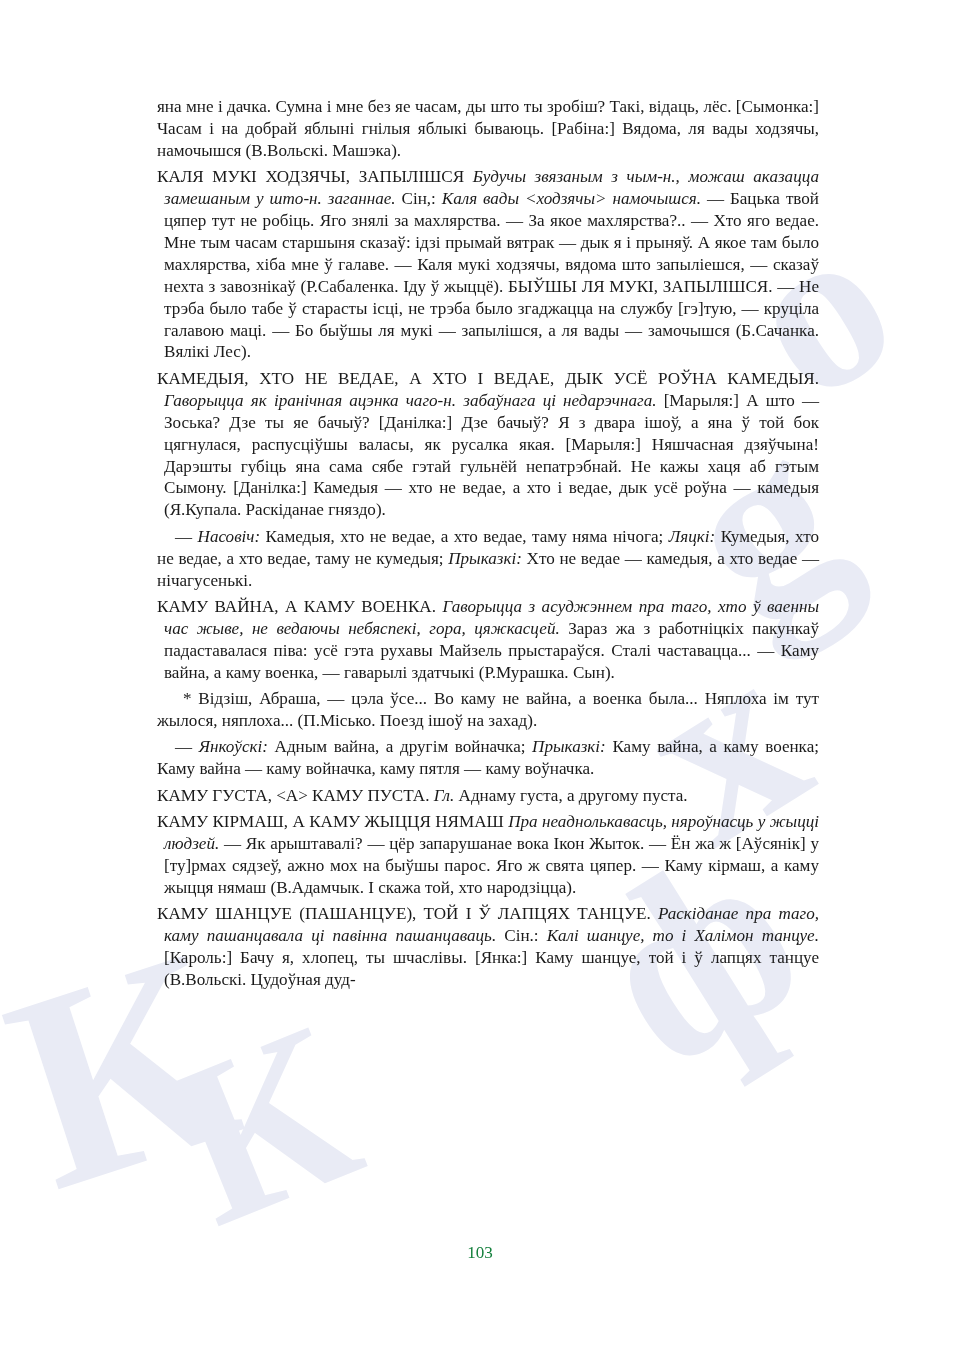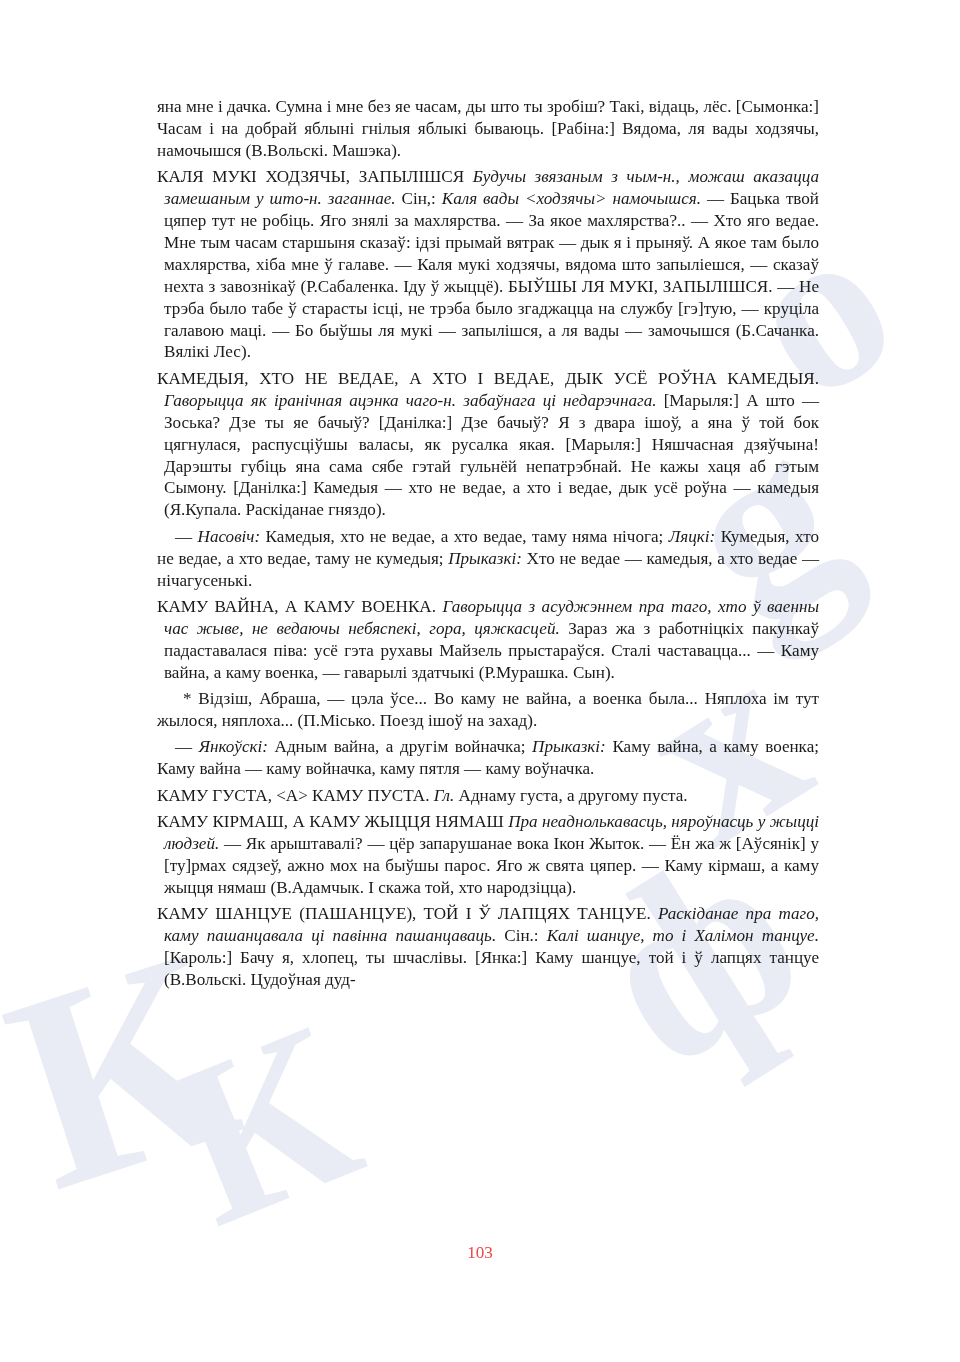--- a/index.html
+++ b/index.html
@@ -83,21 +83,21 @@
   .lastline { text-align: left; }
 
   #folio {
     position: absolute;
     left: 0;
     top: 1243px;
     width: 960px;
     text-align: center;
     font-size: 17.1px;
     line-height: 20px;
-    color: #ef4444;
+    color: #15803d;
   }
 </style>
 </head>
 <body>
 
 <div id="watermark">
   <span class="wm-glyph wm-a">о</span>
   <span class="wm-glyph wm-b">g</span>
   <span class="wm-glyph wm-c">х</span>
   <span class="wm-glyph wm-d">ф</span>

